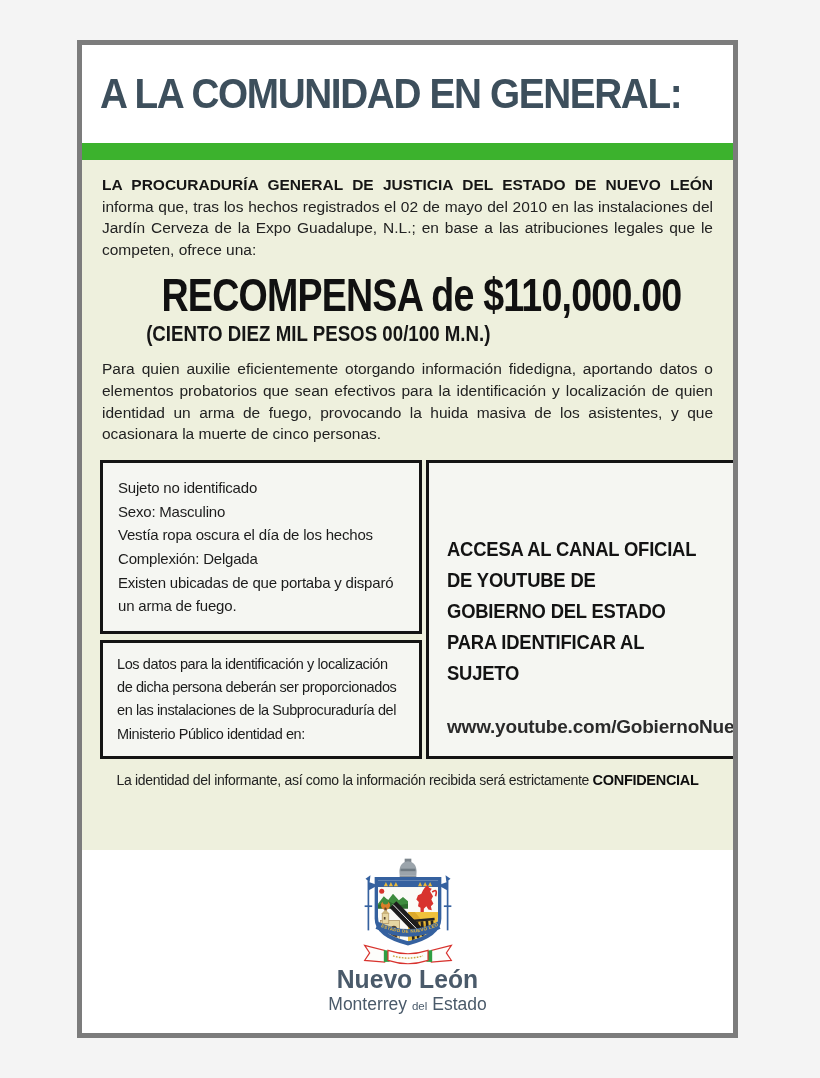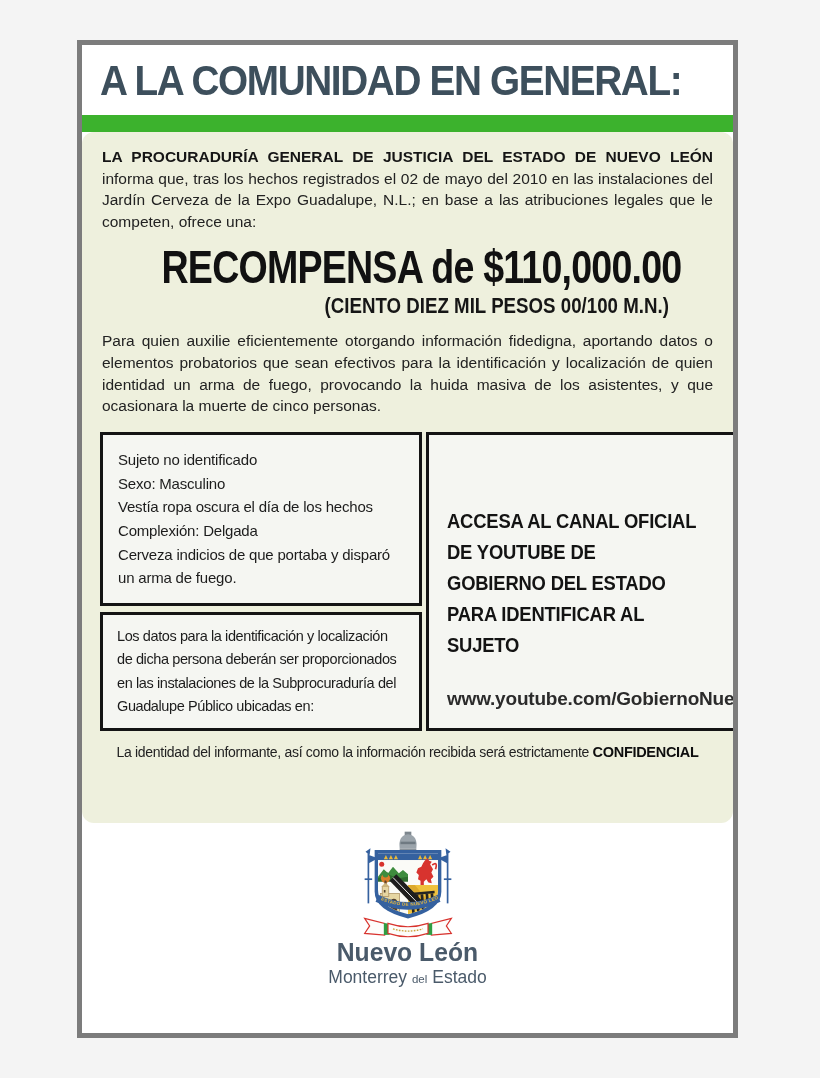--- a/index.html
+++ b/index.html
@@ -1,27 +1,27 @@
 <!DOCTYPE html>
 <html><head>
 <meta charset="utf-8">
 <style>
   html,body{margin:0;padding:0;background:#f4f4f4;}
   .page{position:relative;width:820px;height:1078px;background:#f4f4f4;overflow:hidden;
         font-family:"Liberation Sans",sans-serif;color:#1f1f1f;}
   .poster{position:absolute;left:77px;top:40px;width:661px;height:998px;box-sizing:border-box;
           background:#ffffff;border:5px solid #7c7c7c;display:flex;flex-direction:column;}
-  .header{height:70px;display:flex;align-items:center;background:#ffffff;}
+  .header{height:98px;display:flex;align-items:center;background:#ffffff;}
   .title{margin-left:18px;font-size:43px;font-weight:bold;color:#3d4f5c;letter-spacing:-1.5px;
          white-space:nowrap;transform:scaleX(.9);transform-origin:left center;line-height:1;}
   .greenbar{height:17px;background:#3cb22d;}
-  .main{height:691px;box-sizing:border-box;background:#eef0dd;padding:10px 18px 0 18px;overflow:hidden;border-radius:12px;}
+  .main{height:691px;box-sizing:border-box;background:#eef0dd;padding:10px 18px 0 18px;overflow:hidden;}
   .para{margin:4px 2px 0 2px;font-size:15.5px;line-height:1.4;text-align:justify;color:#222;}
   .para b{color:#151515;}
-  .reward{text-align:right;margin-top:9px;}
+  .reward{text-align:left;margin-top:9px;}
   .reward-h{display:block;font-size:47px;font-weight:bold;color:#111;letter-spacing:-1px;
             white-space:nowrap;transform:scaleX(.8);transform-origin:center;line-height:1.05;}
   .reward-s{display:block;font-size:22px;font-weight:bold;color:#161616;white-space:nowrap;
             transform:scaleX(.85);transform-origin:center;margin-top:3px;line-height:1.1;}
   .desc{margin-top:12px;}
   .boxes{margin-top:15px;display:grid;grid-template-columns:322px 1fr;column-gap:4px;row-gap:6px;}
   .box{border:3px solid #141414;background:#f5f6f2;box-sizing:border-box;}
   .box-suspect{grid-column:1;grid-row:1;padding:13px 15px;font-size:15px;letter-spacing:-0.2px;line-height:1.58;color:#1c1c1c;}
   .box-instructions{grid-column:1;grid-row:2;padding:10px 14px;font-size:14.5px;letter-spacing:-0.4px;line-height:1.6;color:#1c1c1c;}
   .box-youtube{grid-column:2;grid-row:1 / 3;padding:71px 18px 0 18px;}
@@ -66,24 +66,24 @@
 
       <p class="para desc">Para quien auxilie eficientemente otorgando información fidedigna, aportando datos o elementos probatorios que sean efectivos para la identificación y localización de quien identidad un arma de fuego, provocando la huida masiva de los asistentes, y que ocasionara la muerte de cinco personas.</p>
 
       <div class="boxes">
 
         <div class="box box-suspect">
           <div>Sujeto no identificado</div>
           <div>Sexo: Masculino</div>
           <div>Vestía ropa oscura el día de los hechos</div>
           <div>Complexión: Delgada</div>
-          <div>Cerveza indicios de que portaba y disparó un arma de fuego.</div>
+          <div>Existen ubicadas de que portaba y disparó un arma de fuego.</div>
         </div>
 
-        <div class="box box-instructions">Los datos para la identificación y localización de dicha persona deberán ser proporcionados en las instalaciones de la Subprocuraduría del Guadalupe Público ubicadas en:</div>
+        <div class="box box-instructions">Los datos para la identificación y localización de dicha persona deberán ser proporcionados en las instalaciones de la Subprocuraduría del Ministerio Público identidad en:</div>
 
         <div class="box box-youtube">
           <div class="yt-heading">ACCESA AL CANAL OFICIAL DE YOUTUBE DE GOBIERNO DEL ESTADO PARA IDENTIFICAR AL SUJETO</div>
           <div class="yt-url">www.youtube.com/GobiernoNuevoLeon</div>
         </div>
 
 
       </div>
 
       <div class="confidential"><span>La identidad del informante, así como la información recibida será estrictamente </span><b>CONFIDENCIAL</b></div>

